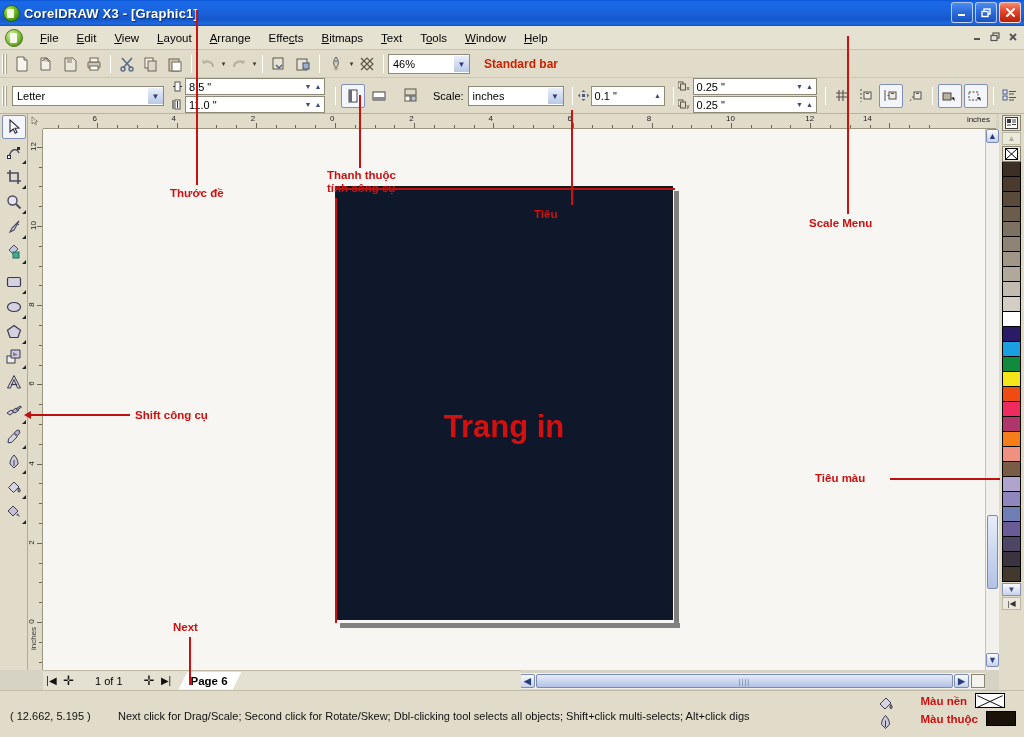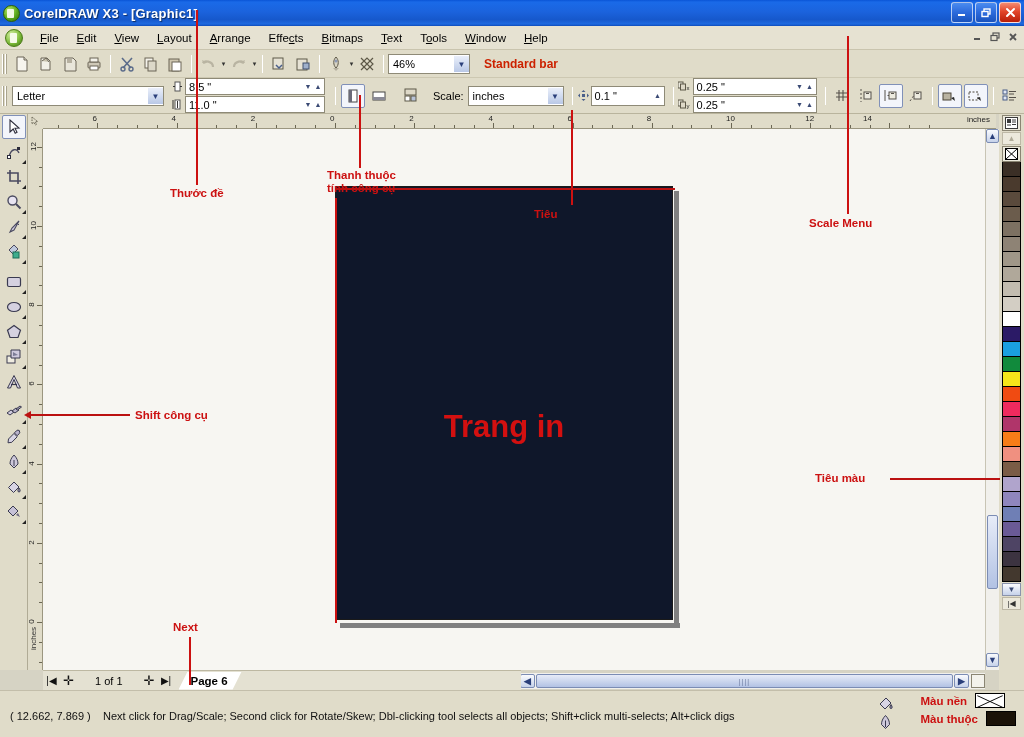--- a/index.html
+++ b/index.html
@@ -240,21 +240,21 @@
   .vert-inches {
     position: absolute; left: 29px; top: 650px; font-size: 8px; color: #333;
     transform: rotate(-90deg); transform-origin: left top; z-index: 4;
   }
 
   .statusbar {
     position: absolute; left: 0; top: 690px; width: 1024px; height: 47px;
     background: #e0dcc9; border-top: 1px solid #c3beaa;
   }
   .sb-coords { position: absolute; left: 10px; top: 19px; font-size: 11px; color: #111; }
-  .sb-hint { position: absolute; left: 103px; top: 19px; font-size: 11px; color: #111; }
+  .sb-hint { position: absolute; left: 118px; top: 19px; font-size: 11px; color: #111; }
   .sb-fillrow { position: absolute; right: 8px; top: 2px; font-size: 11px; }
   .sb-colorlbl { color: #cc1111; font-weight: bold; font-size: 11.5px; }
   .sw-none {
     width: 30px; height: 15px; border: 1px solid #000; background: #fff; position: relative;
   }
   .sw-none::before, .sw-none::after {
     content:""; position:absolute; left:0; top:50%; width:100%; height:1px; background:#000;
     transform-origin: center;
   }
   .sw-none::before { transform: rotate(25deg); }
@@ -913,21 +913,21 @@
     <div class="pb-btn" style="font-size:13px;">✛</div>
     <span class="pb-count">1 of 1</span>
     <div class="pb-btn" style="font-size:13px;">✛</div>
     <div class="pb-btn">▶|</div>
     <div class="page-tab">
       <span>Page 6</span>
     </div>
   </div>
 
   <div class="statusbar">
-    <span class="sb-coords">( 12.662, 7.869  )</span>
+    <span class="sb-coords">( 12.662, 5.195  )</span>
     <span class="sb-hint">Next click for Drag/Scale; Second click for Rotate/Skew; Dbl-clicking tool selects all objects; Shift+click multi-selects; Alt+click digs</span>
 
     <div style="position:absolute; right:130px; top:4px; display:flex; flex-direction:column; gap:2px; align-items:center;">
       <span>
         <svg width="17" height="17" viewBox="0 0 17 17">
             <path d="M3 9 L9 3 L14 8 L8 14 z" fill="#d8d4e4" stroke="#3a3a50"></path>
             <path d="M14 9.5 C15.5 11.5, 15.5 13.5, 14 13.5 C12.5 13.5, 12.5 11.5, 14 9.5 z" fill="#9a95ae" stroke="#3a3a50"></path>
           </svg>
       </span>
       <span>

